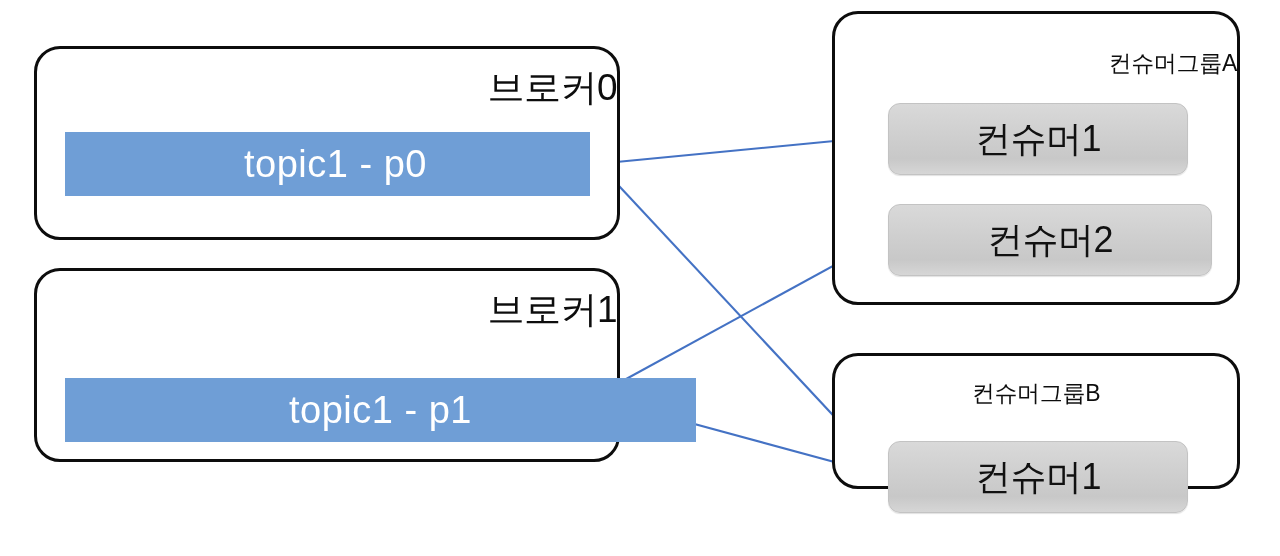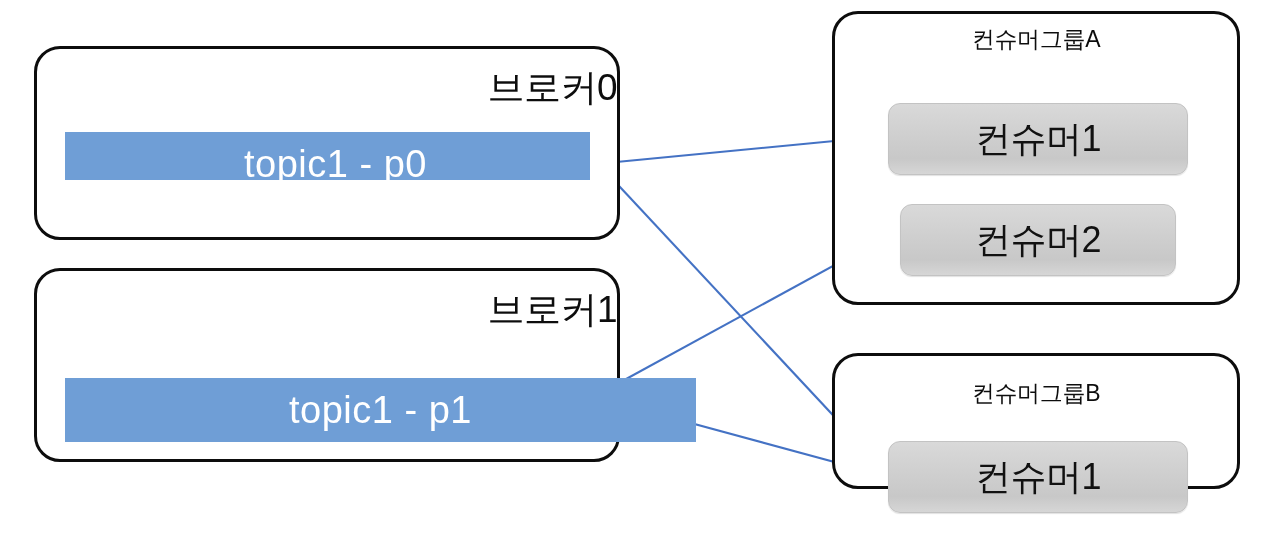--- a/index.html
+++ b/index.html
@@ -109,32 +109,32 @@
 
     <line x1="886" y1="476" x2="606" y2="400" stroke="#4472c4" stroke-width="2.1"></line>
 
     <polygon points="586,167 612,152 606,167 612,183" fill="#4472c4"></polygon>
 
     <polygon points="586,395 612,380 606,395 612,411" fill="#4472c4"></polygon>
   </svg>
 
   <div class="frame" style="left:34px; top:46px; width:586px; height:194px;">
     <div class="broker-title" style="top:18px;">브로커0</div>
-    <div class="partition" style="left:28px; top:83px; width:525px; height:48px;padding-left:16px;">topic1 - p0</div>
+    <div class="partition" style="left:28px; top:83px; width:525px; height:64px;padding-left:16px;">topic1 - p0</div>
   </div>
 
   <div class="frame" style="left:34px; top:268px; width:586px; height:194px;">
     <div class="broker-title" style="top:18px;">브로커1</div>
     <div class="partition" style="left:28px; top:83px; width:631px; height:64px;margin-top:24px;">topic1 - p1</div>
   </div>
 
   <div class="frame" style="left:832px; top:11px; width:408px; height:294px;">
-    <div class="group-title" style="top:12px;">컨슈머그룹A</div>
+    <div class="group-title" style="top:36px;text-align:right;">컨슈머그룹A</div>
     <div class="consumer" style="left:53px; top:89px; width:300px; height:72px;">컨슈머1</div>
-    <div class="consumer" style="left:53px; top:190px; width:276px; height:72px;margin-left:12px;">컨슈머2</div>
+    <div class="consumer" style="left:53px; top:190px; width:324px; height:72px;">컨슈머2</div>
   </div>
 
   <div class="frame" style="left:832px; top:353px; width:408px; height:136px;">
     <div class="group-title" style="top:24px;">컨슈머그룹B</div>
     <div class="consumer" style="left:53px; top:85px; width:300px; height:72px;">컨슈머1</div>
   </div>
 
 </div>
 
 </body></html>

